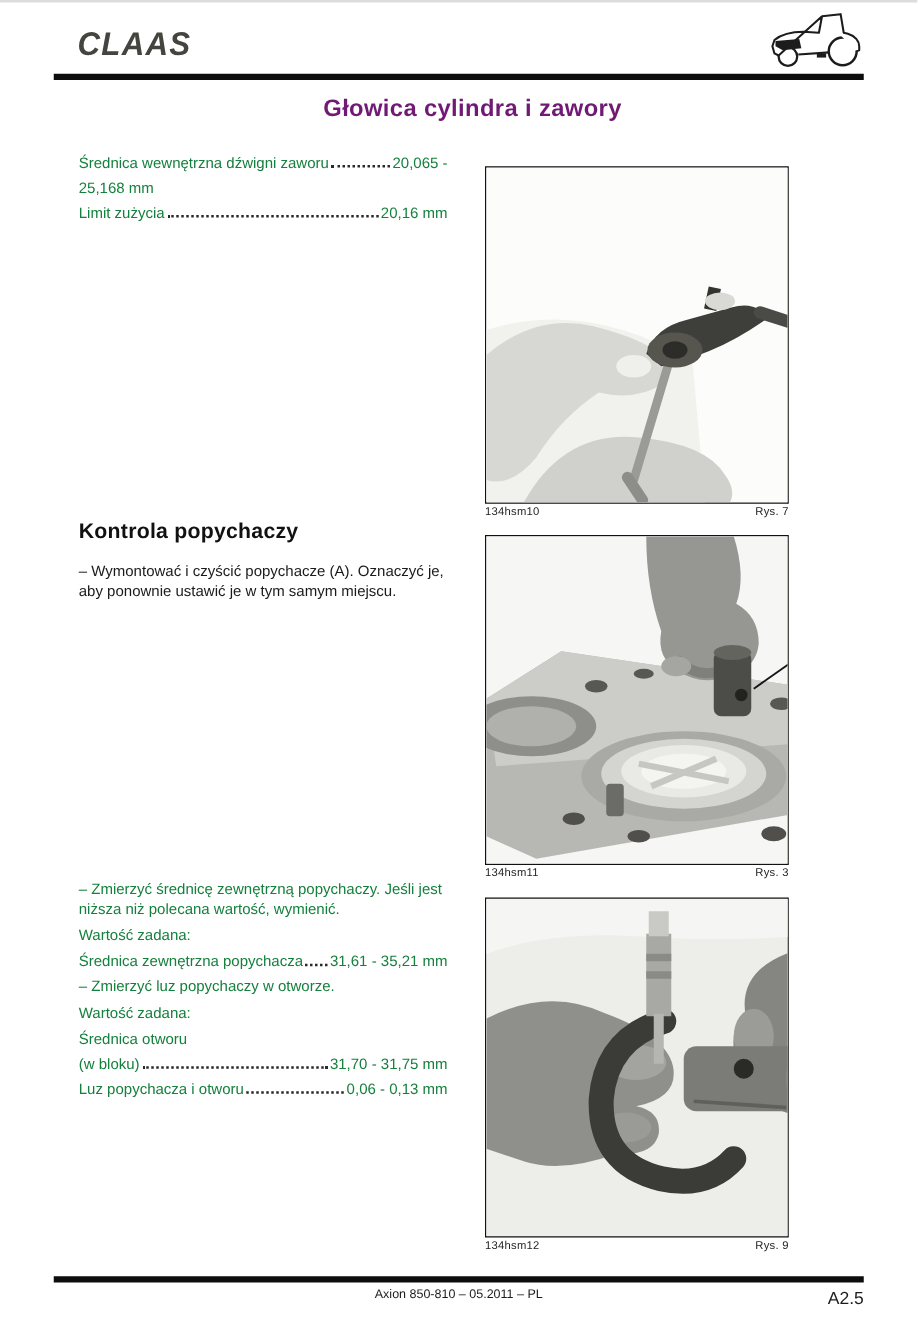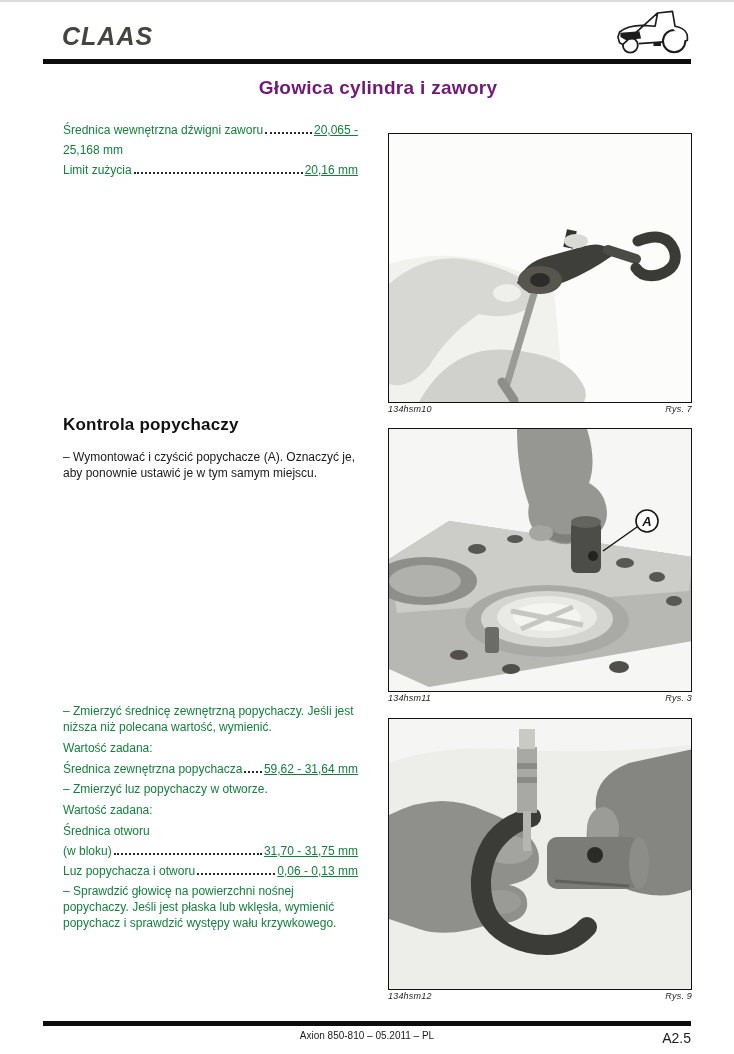--- a/index.html
+++ b/index.html
@@ -25,30 +25,30 @@
   }
 
   
   .txtblock{position:absolute;left:63px;width:295px;font-size:12px;line-height:16px;color:#15803d;}
   .tb1{top:122px;}
   .tb2{top:703px;}
   .p{margin:0 0 5px 0;}
   .specrow{display:flex;align-items:baseline;margin:0 0 4px 0;}
   .specrow .lbl{white-space:nowrap;}
   .specrow .leader{flex:1;border-bottom:2px dotted #2a2a2a;margin:0 2px 3px 2px;min-width:8px;}
-  .specrow .val{white-space:nowrap;text-decoration:underline;}
+  .specrow .val{white-space:nowrap;}
   .plainline{margin:0 0 4px 0;}
   .sec-heading{
     position:absolute;left:63px;top:415px;
     font-size:17px;font-weight:bold;color:#111;letter-spacing:0.2px;
   }
   .para1{position:absolute;left:63px;top:449px;width:300px;font-size:12px;line-height:16px;}
 
   
-  .fig{position:absolute;left:388px;width:304px;font-style:italic;}
+  .fig{position:absolute;left:388px;width:243px;}
   .fig .photo{border:1px solid #111;background:#f6f6f4;overflow:hidden;}
   .fig .photo svg{display:block;}
   .figcap{
     display:flex;justify-content:space-between;align-items:flex-start;
     font-size:9px;color:#1f1f1f;margin-top:1px;letter-spacing:0.2px;
   }
   .fig1{top:133px;} .fig1 .photo{height:268px;}
   .fig2{top:428px;} .fig2 .photo{height:262px;}
   .fig3{top:718px;} .fig3 .photo{height:270px;}
 
@@ -99,36 +99,35 @@
 
   <div class="sec-heading">Kontrola popychaczy</div>
   <div class="para1">– Wymontować i czyścić popychacze (A). Oznaczyć je, aby ponownie ustawić je w tym samym miejscu.</div>
 
   <div class="txtblock tb2">
     <p class="p">– Zmierzyć średnicę zewnętrzną popychaczy. Jeśli jest niższa niż polecana wartość, wymienić.</p>
     <p class="p">Wartość zadana:</p>
     <div class="specrow">
       <span class="lbl">Średnica zewnętrzna popychacza</span>
       <span class="leader"></span>
-      <span class="val">59,62 - 31,64 mm</span>
+      <span class="val">31,61 - 35,21 mm</span>
     </div>
     <p class="p">– Zmierzyć luz popychaczy w otworze.</p>
     <p class="p">Wartość zadana:</p>
     <div class="plainline">Średnica otworu</div>
     <div class="specrow">
       <span class="lbl">(w bloku)</span>
       <span class="leader"></span>
       <span class="val">31,70 - 31,75 mm</span>
     </div>
     <div class="specrow">
       <span class="lbl">Luz popychacza i otworu</span>
       <span class="leader"></span>
       <span class="val">0,06 - 0,13 mm</span>
     </div>
-    <p class="p">– Sprawdzić głowicę na powierzchni nośnej popychaczy. Jeśli jest płaska lub wklęsła, wymienić popychacz i sprawdzić występy wału krzywkowego.</p>
   </div>
 
   <figure class="fig fig1" style="margin:0">
     <div class="photo">
       <svg viewBox="0 0 304 268" width="304" height="268">
         <rect width="304" height="268" fill="#fcfcfb"></rect>
         <path d="M0,130 Q80,105 165,155 L175,268 L0,268 Z" fill="#f1f1ee"></path>
         <path d="M0,150 Q40,116 86,127 Q128,138 139,150 Q151,161 141,173 Q120,187 90,180 Q60,200 40,232 Q20,256 0,250 Z" fill="#d7d7d4"></path>
         <ellipse cx="118" cy="159" rx="14" ry="9" fill="#efefec"></ellipse>
         <path d="M30,268 Q62,210 122,216 Q176,221 191,246 Q200,258 195,268 Z" fill="#d0d0cd"></path>

